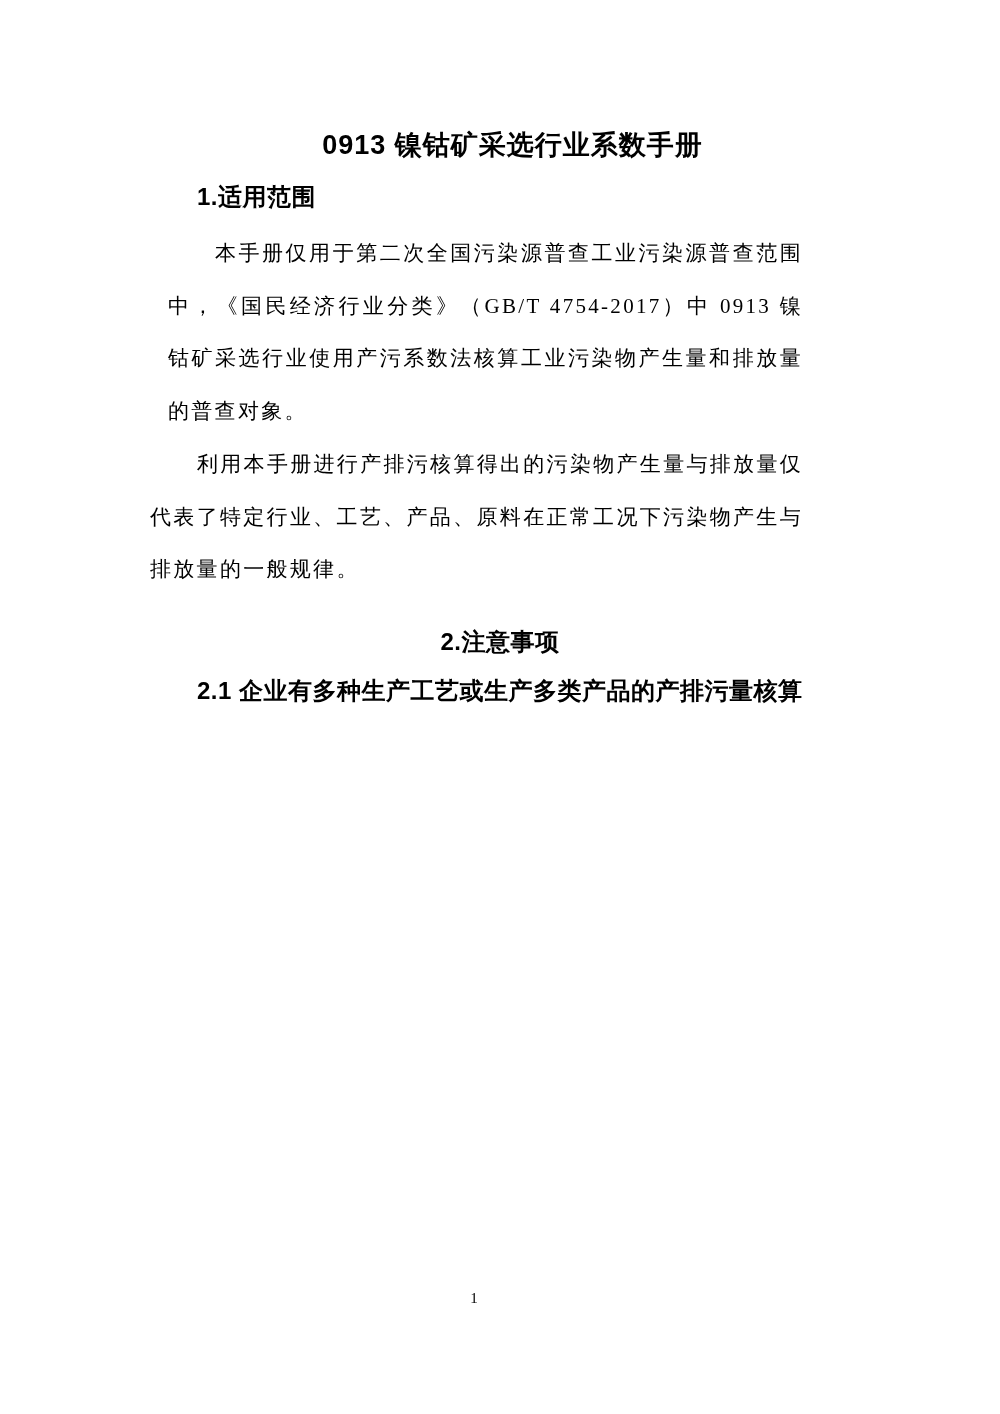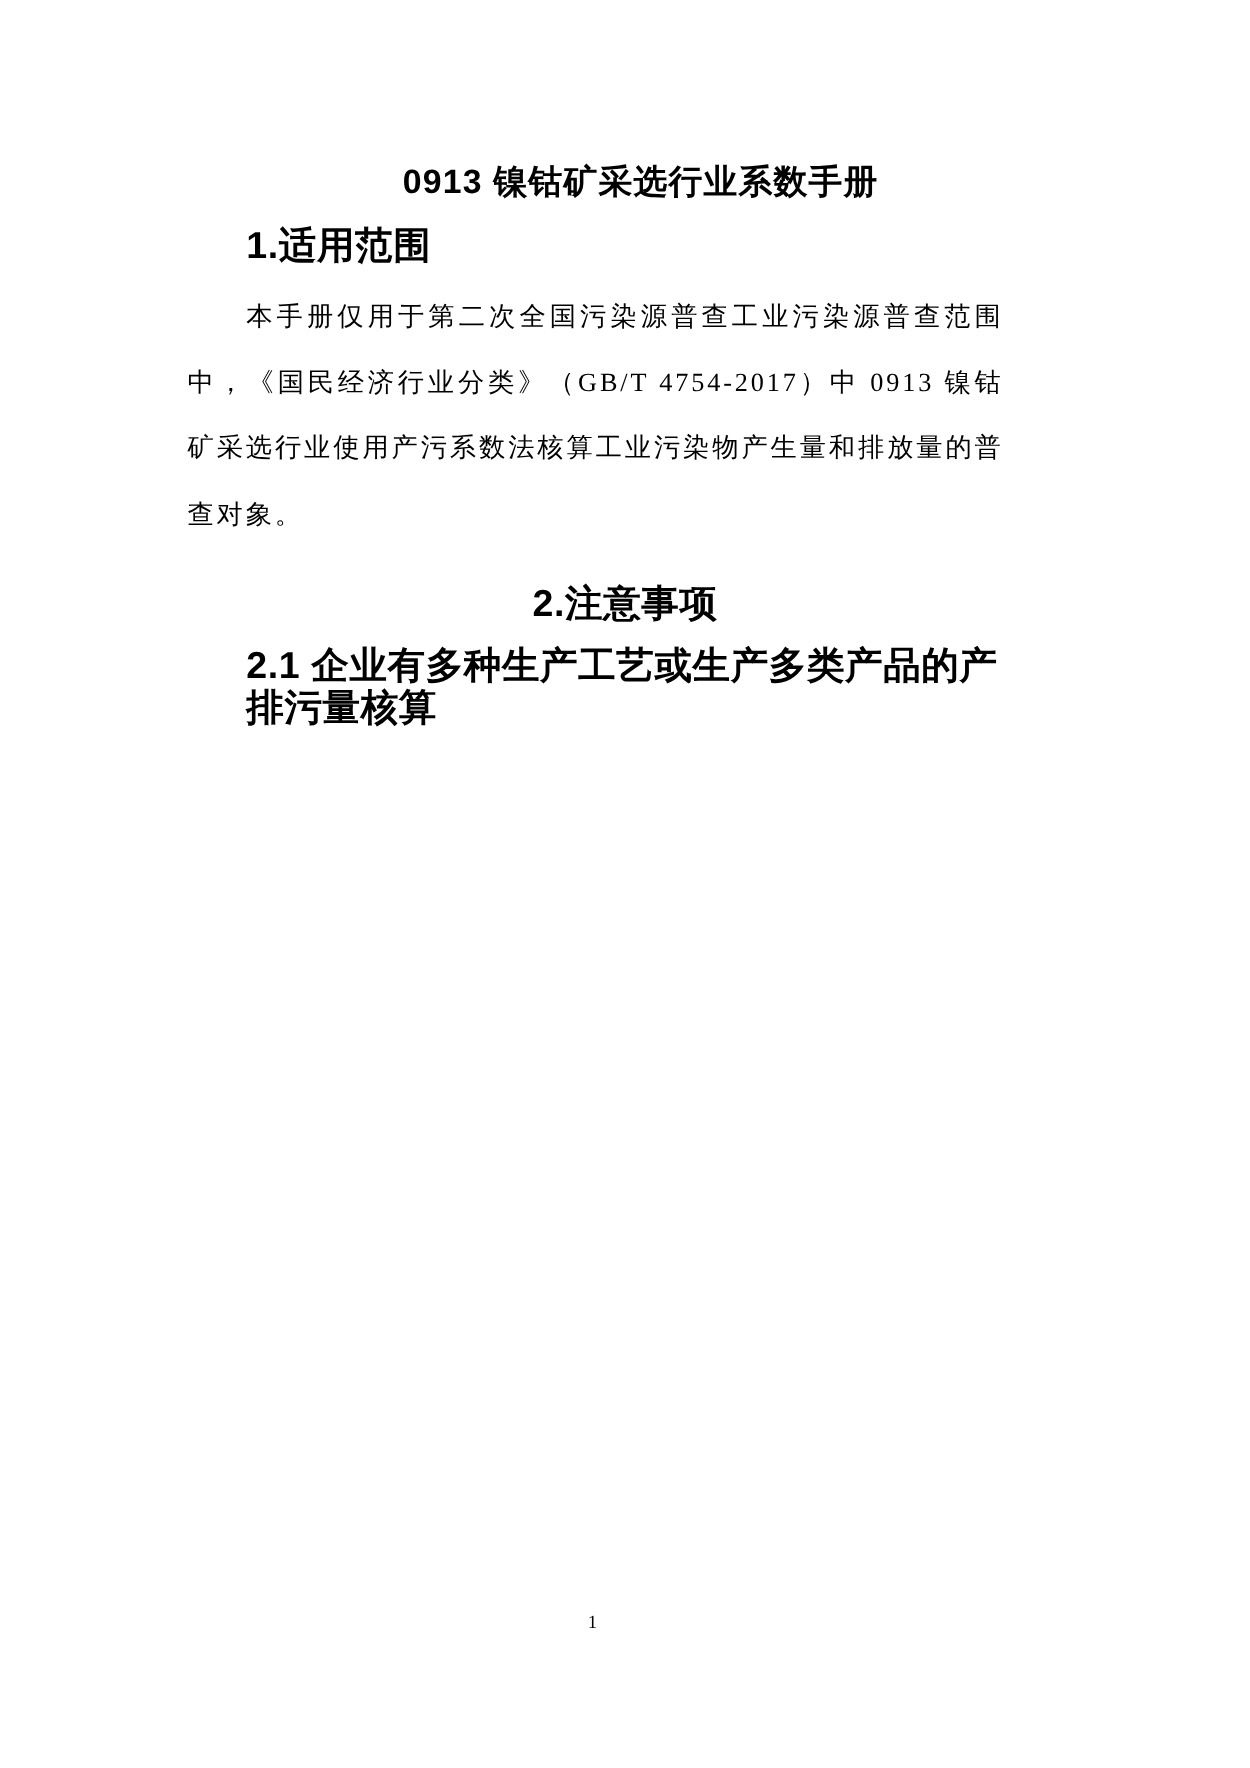--- a/index.html
+++ b/index.html
@@ -25,37 +25,37 @@
     line-height: 40px;
     letter-spacing: 1px;
     text-align: center;
     text-indent: 72px; 
   }
   .sec-heading {
     margin: 15px 0 0 0;
     padding-left: 47px;
     font-family: "Liberation Sans", "DejaVu Sans", sans-serif;
     font-weight: 700;
-    font-size: 30px;
+    font-size: 24px;
     line-height: 34px;
     letter-spacing: 0.5px;
   }
   .sec-heading.sec2 { margin-top: 29px; text-align: center; }
   .sec-heading.sub21 { }
   .body-p {
     margin: 0;
     font-family: "Liberation Serif", "DejaVu Serif", serif;
     font-size: 21px;
     line-height: 52.7px;
     letter-spacing: 2.3px;
     text-align: justify;
     text-indent: 47px;
     word-break: break-all;
   }
-  .p-after-h1 { margin-top: 13px; }
+  .p-after-h1 { margin-top: 13px; margin-left: 18px; }
   .p-after-sub { margin-top: 8px; }
   .page-footer {
     position: absolute;
     top: 1288px;
     left: 0;
     right: 0;
     text-align: center;
     font-family: "Liberation Serif", "DejaVu Serif", serif;
     font-size: 15px;
     line-height: 20px;
@@ -66,20 +66,21 @@
 <body>
 
 <div class="page">
 
   <h1 class="doc-title">0913 镍钴矿采选行业系数手册</h1>
 
   <h2 class="sec-heading">1.适用范围</h2>
 
   <p class="body-p p-after-h1">本手册仅用于第二次全国污染源普查工业污染源普查范围中，《国民经济行业分类》（GB/T 4754-2017）中 0913 镍钴矿采选行业使用产污系数法核算工业污染物产生量和排放量的普查对象。</p>
 
+  <p class="body-p">利用本手册进行产排污核算得出的污染物产生量与排放量仅代表了特定行业、工艺、产品、原料在正常工况下污染物产生与排放量的一般规律。</p>
 
 
   <h2 class="sec-heading sec2">2.注意事项</h2>
 
   <h3 class="sec-heading sub21">2.1 企业有多种生产工艺或生产多类产品的产排污量核算</h3>
 
 
 
   <div class="page-footer">1</div>
 

